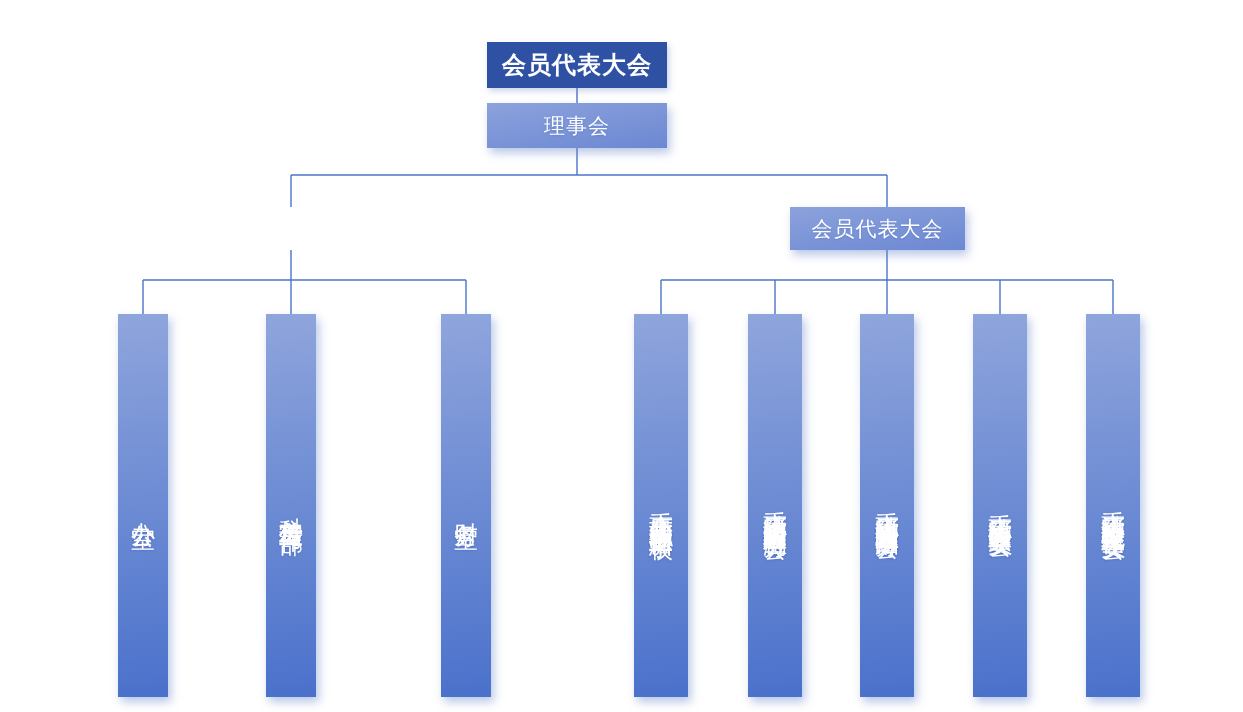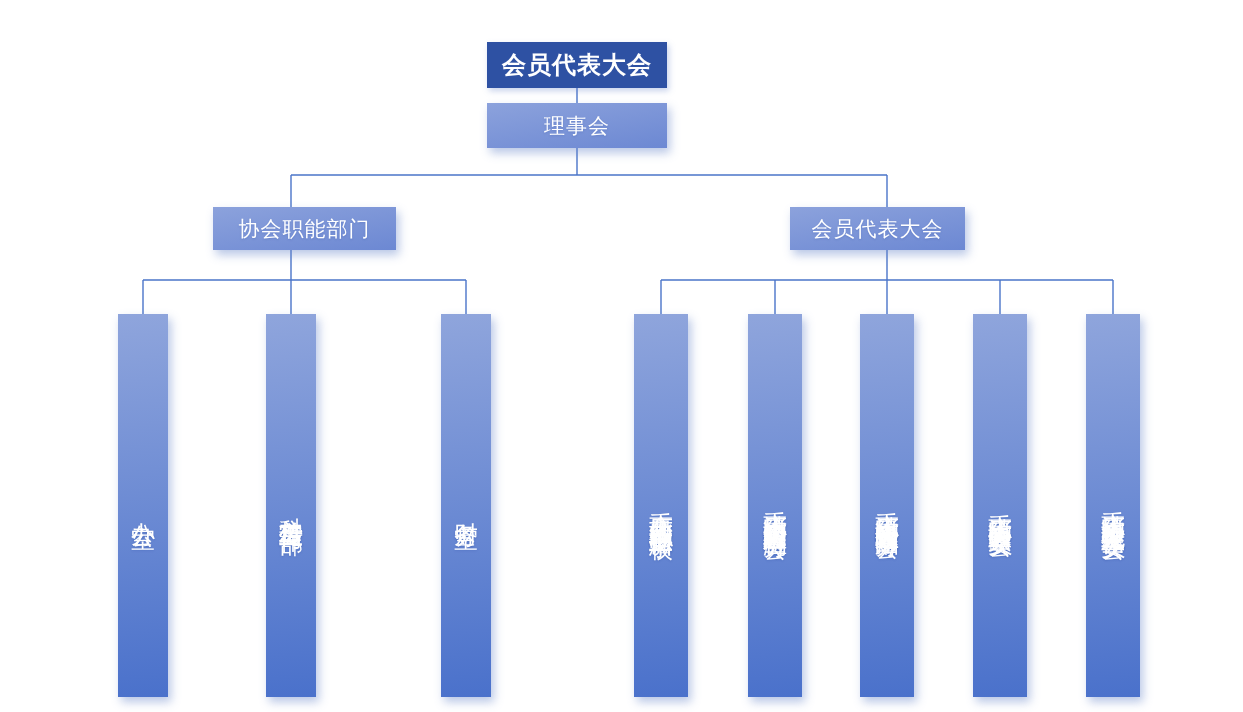--- a/index.html
+++ b/index.html
@@ -90,23 +90,20 @@
   </svg>
 
   <div class="node node--root pos-root">
     <span>会员代表大会</span>
   </div>
 
   <div class="node node--header pos-board">
     <span>理事会</span>
   </div>
 
-  <div class="node node--header pos-g0head">
-    <span>协会职能部门</span>
-  </div>
 
   <div class="node node--header pos-g1head">
     <span>会员代表大会</span>
   </div>
 
   <div class="node node--bar pos-l0">
     <span class="vtext">办公室</span>
   </div>
   <div class="node node--bar pos-l1">
     <span class="vtext">科普宣传与工作部</span>

